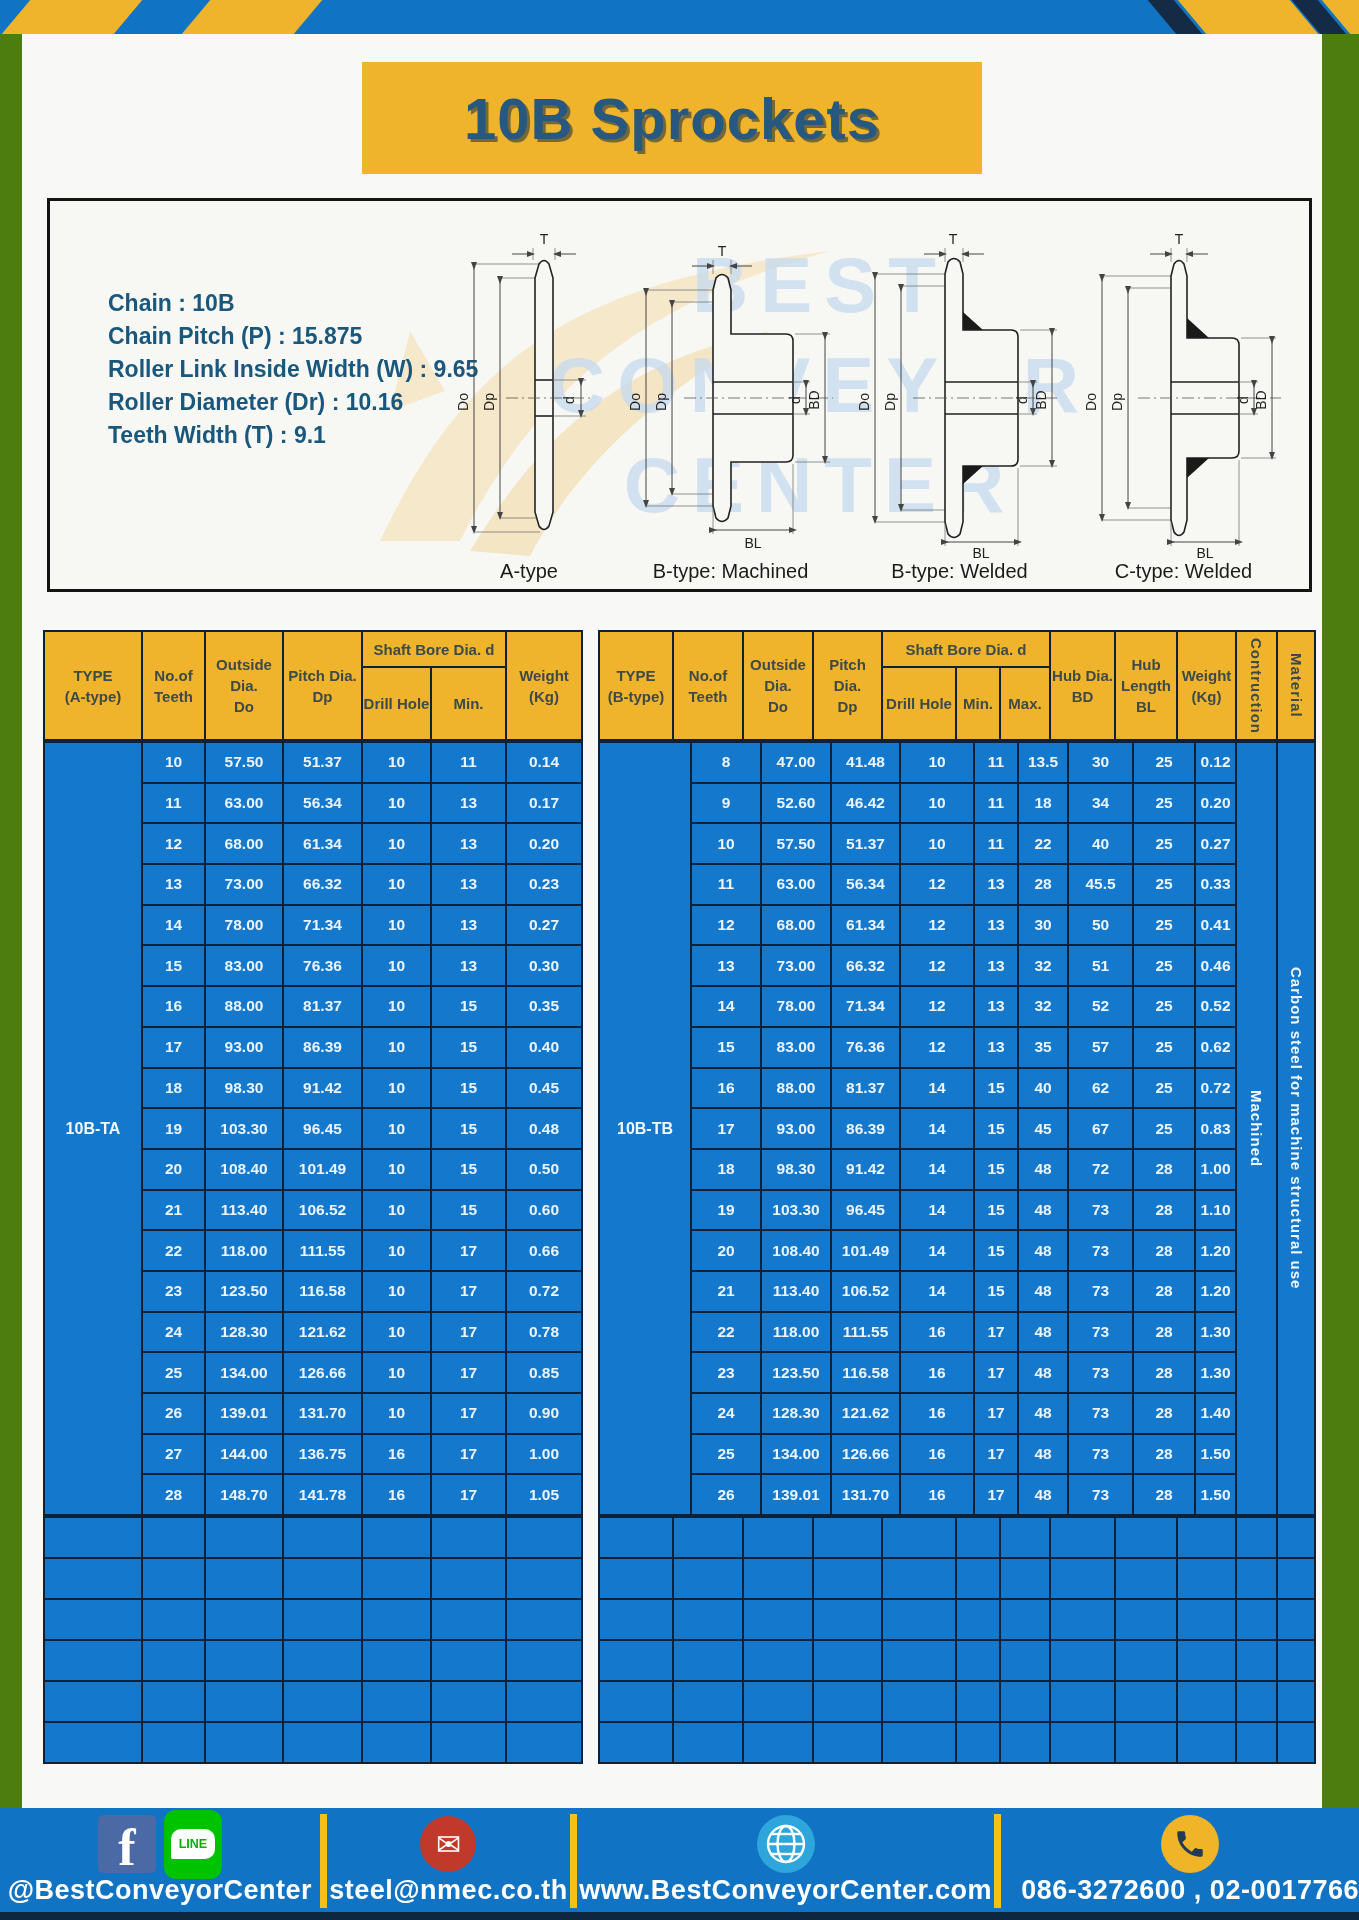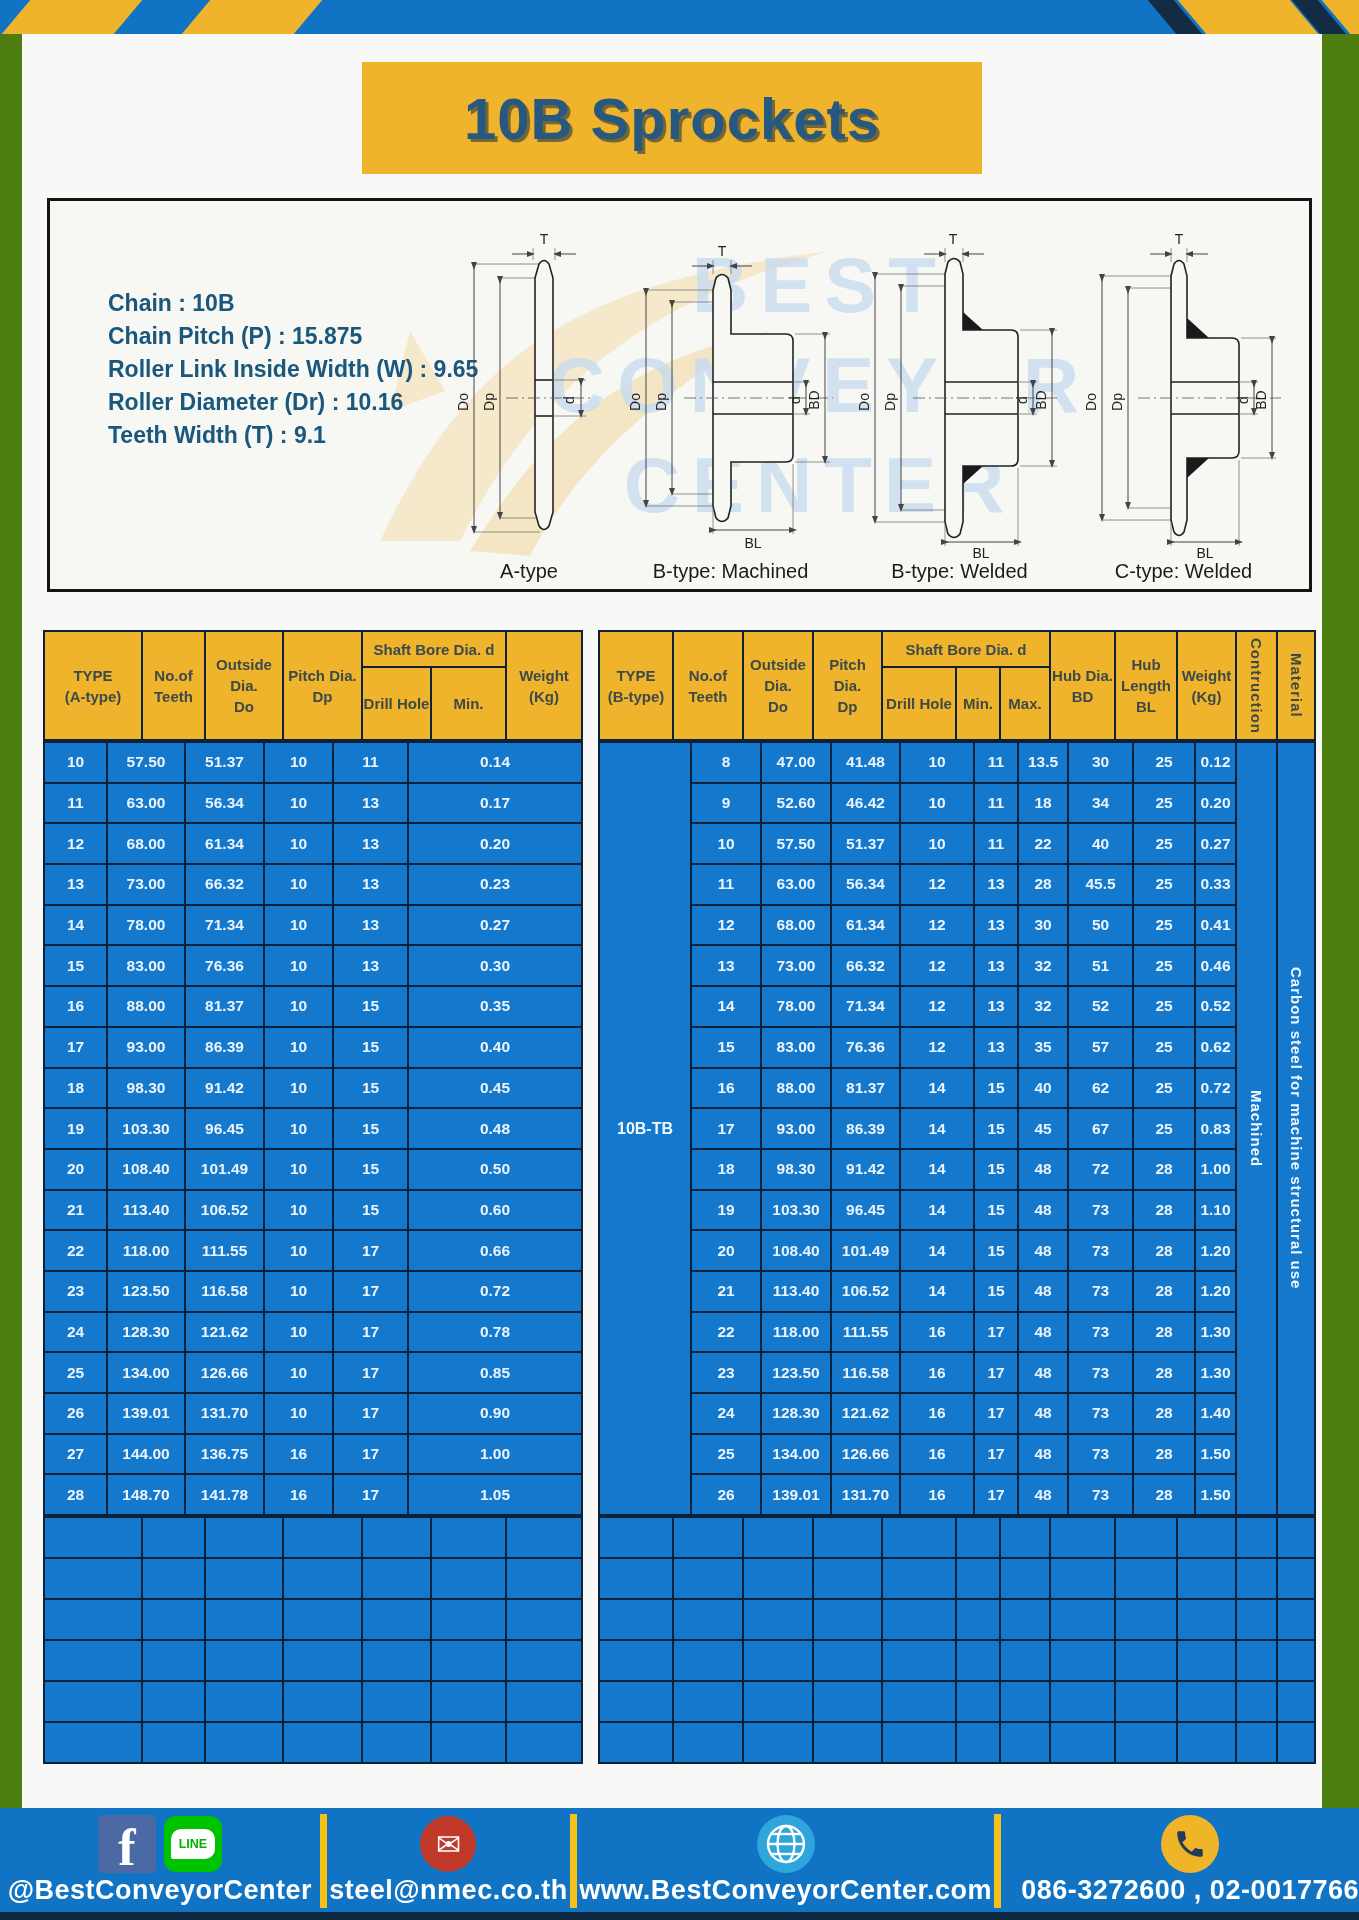--- a/index.html
+++ b/index.html
@@ -63,21 +63,21 @@
 
   
   .footer { position:absolute; top:1808px; left:0; width:1359px; height:112px; background:#1173c3; display:flex; z-index:3; }
   .fsec { display:flex; flex-direction:column; align-items:center; justify-content:flex-start; padding-top:5px; }
   .fs1 { width:322px; } .fs2 { width:245px; } .fs3 { width:420px; } .fs4 { flex:1;padding-left:20px; }
   .fsep { width:7px; background:#f4c118; margin:6px 0 12px; }
   .ficons { height:62px; display:flex; align-items:center; gap:8px; }
   .ftext { color:#ffffff; font-weight:800; font-size:27px; letter-spacing:.5px; white-space:nowrap; }
   .fb-icon { width:58px; height:58px; background:#4a69a5; border-radius:5px; display:flex; align-items:flex-end; justify-content:center; overflow:hidden; }
   .fb-icon span { color:#fff; font-family:"Liberation Serif",serif; font-weight:bold; font-size:52px; line-height:50px; }
-  .line-icon { width:58px; height:56px; background:#00c300; border-radius:12px; display:flex; align-items:center; justify-content:center; }
+  .line-icon { width:58px; height:69px; background:#00c300; border-radius:12px; display:flex; align-items:center; justify-content:center; }
   .line-bubble { width:44px; height:30px; background:#fff; border-radius:10px 10px 10px 2px; display:flex; align-items:center; justify-content:center; color:#00b300; font-size:12.5px; font-weight:800; }
   .mail-icon { width:56px; height:56px; background:#c0392b; border-radius:50%; display:flex; align-items:center; justify-content:center; color:#fff; font-size:30px; }
   .globe-icon { width:58px; height:58px; border-radius:50%; background:#2ea6dc; display:flex; align-items:center; justify-content:center; }
   .phone-icon { width:58px; height:58px; border-radius:50%; background:#f0b429; display:flex; align-items:center; justify-content:center; }
   .footer-bottom { position:absolute; bottom:0; left:0; width:100%; height:8px; background:#0e2740; }
 </style>
 </head>
 <body>
 
 <div class="page">
@@ -309,20 +309,21 @@
             </div>
           <div class="hc" style="grid-row:2;grid-column:6">
               <span>Min.</span>
             </div>
           <div class="hc r2" style="grid-column:7">
               <span>Weight</span>
               <span>(Kg)</span>
             </div>
         </div>
         <div class="tbody">
+          <div class="typecell tA-type">10B-TA</div>
           <div class="rows">
 
           <div class="trow">
               <div class="tc wa-teeth">10</div>
               <div class="tc wa-do">57.50</div>
               <div class="tc wa-dp">51.37</div>
               <div class="tc wa-drill">10</div>
               <div class="tc wa-min">11</div>
               <div class="tc wa-weight">0.14</div>
             </div>

